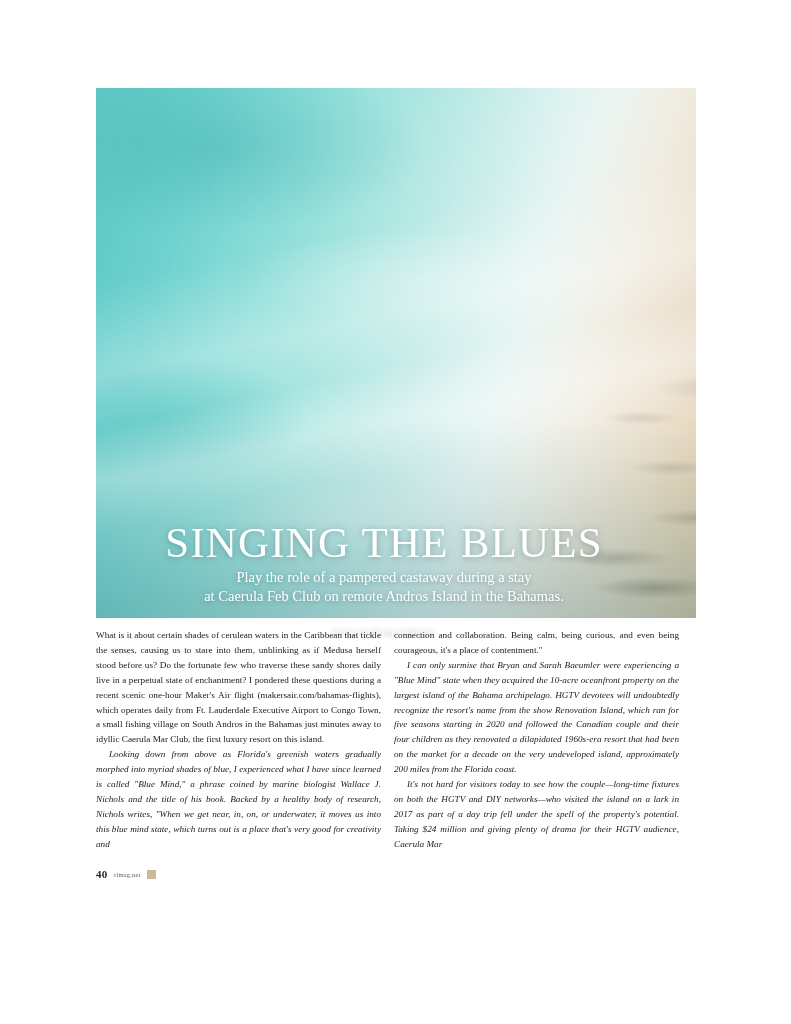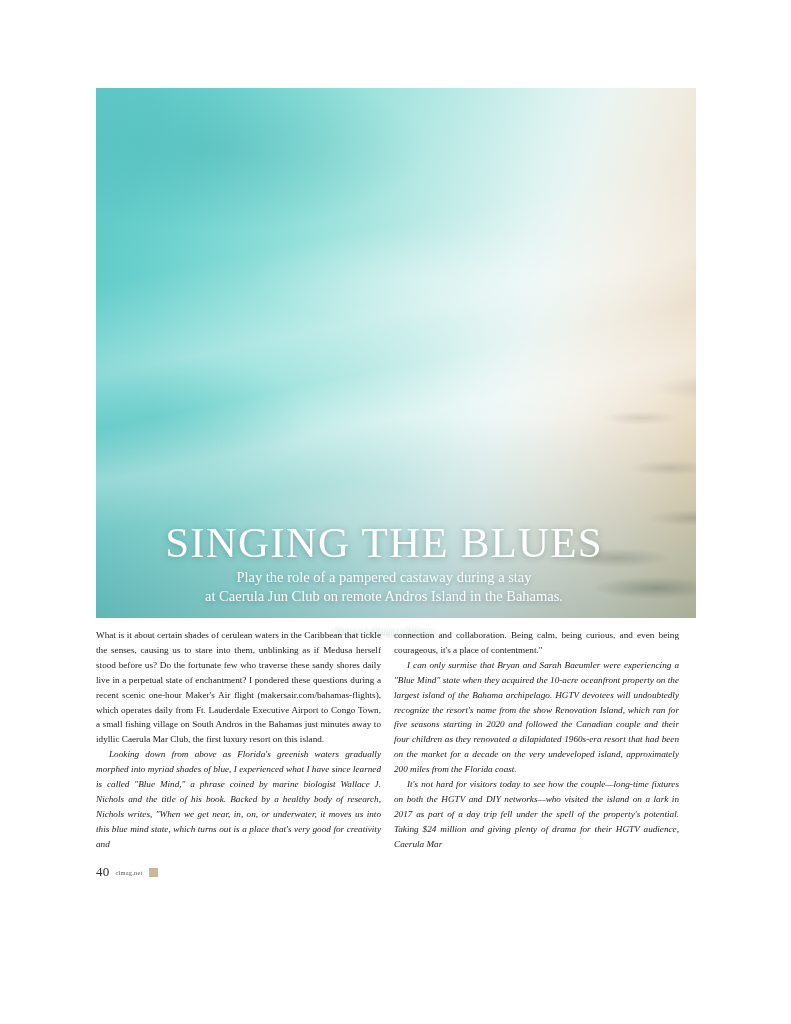--- a/index.html
+++ b/index.html
@@ -156,22 +156,22 @@
     position: absolute;
     left: 96px;
     bottom: 144px;
     width: 600px;
     display: flex;
     align-items: center;
     gap: 6px;
   }
   .folio {
     font-family: "Liberation Serif", serif;
-    font-size: 13px;
-    font-weight: normal;
+    font-size: 11px;
+    font-weight: bold;
     color: #2a2a2a;
     letter-spacing: 0.2px;
   }
   .footer-url {
     font-family: "Liberation Serif", serif;
     font-size: 6.5px;
     color: #5c5c5c;
     letter-spacing: 0.2px;
   }
   .footer-mark {
@@ -188,21 +188,21 @@
 
   <div class="hero">
     <div class="hero-art"></div>
     <div class="hero-shade"></div>
   </div>
 
   <div class="hero-text">
     <h1 class="hero-title">SINGING THE BLUES</h1>
     <div class="hero-deck">
       <div>Play the role of a pampered castaway during a stay</div>
-      <div>at Caerula Jun Club on remote Andros Island in the Bahamas.</div>
+      <div>at Caerula Feb Club on remote Andros Island in the Bahamas.</div>
     </div>
     <div class="hero-byline">Written by Bridget Williams</div>
   </div>
 
   <div class="columns">
     <div class="col">
       <p>What is it about certain shades of cerulean waters in the Caribbean that tickle the senses, causing us to stare into them, unblinking as if Medusa herself stood before us? Do the fortunate few who traverse these sandy shores daily live in a perpetual state of enchantment? I pondered these questions during a recent scenic one-hour Maker's Air flight (makersair.com/bahamas-flights), which operates daily from Ft. Lauderdale Executive Airport to Congo Town, a small fishing village on South Andros in the Bahamas just minutes away to idyllic Caerula Mar Club, the first luxury resort on this island.</p>
       <p class="indent">Looking down from above as Florida's greenish waters gradually morphed into myriad shades of blue, I experienced what I have since learned is called "Blue Mind," a phrase coined by marine biologist Wallace J. Nichols and the title of his book. Backed by a healthy body of research, Nichols writes, "When we get near, in, on, or underwater, it moves us into this blue mind state, which turns out is a place that's very good for creativity and</p>
     </div>
     <div class="col">

